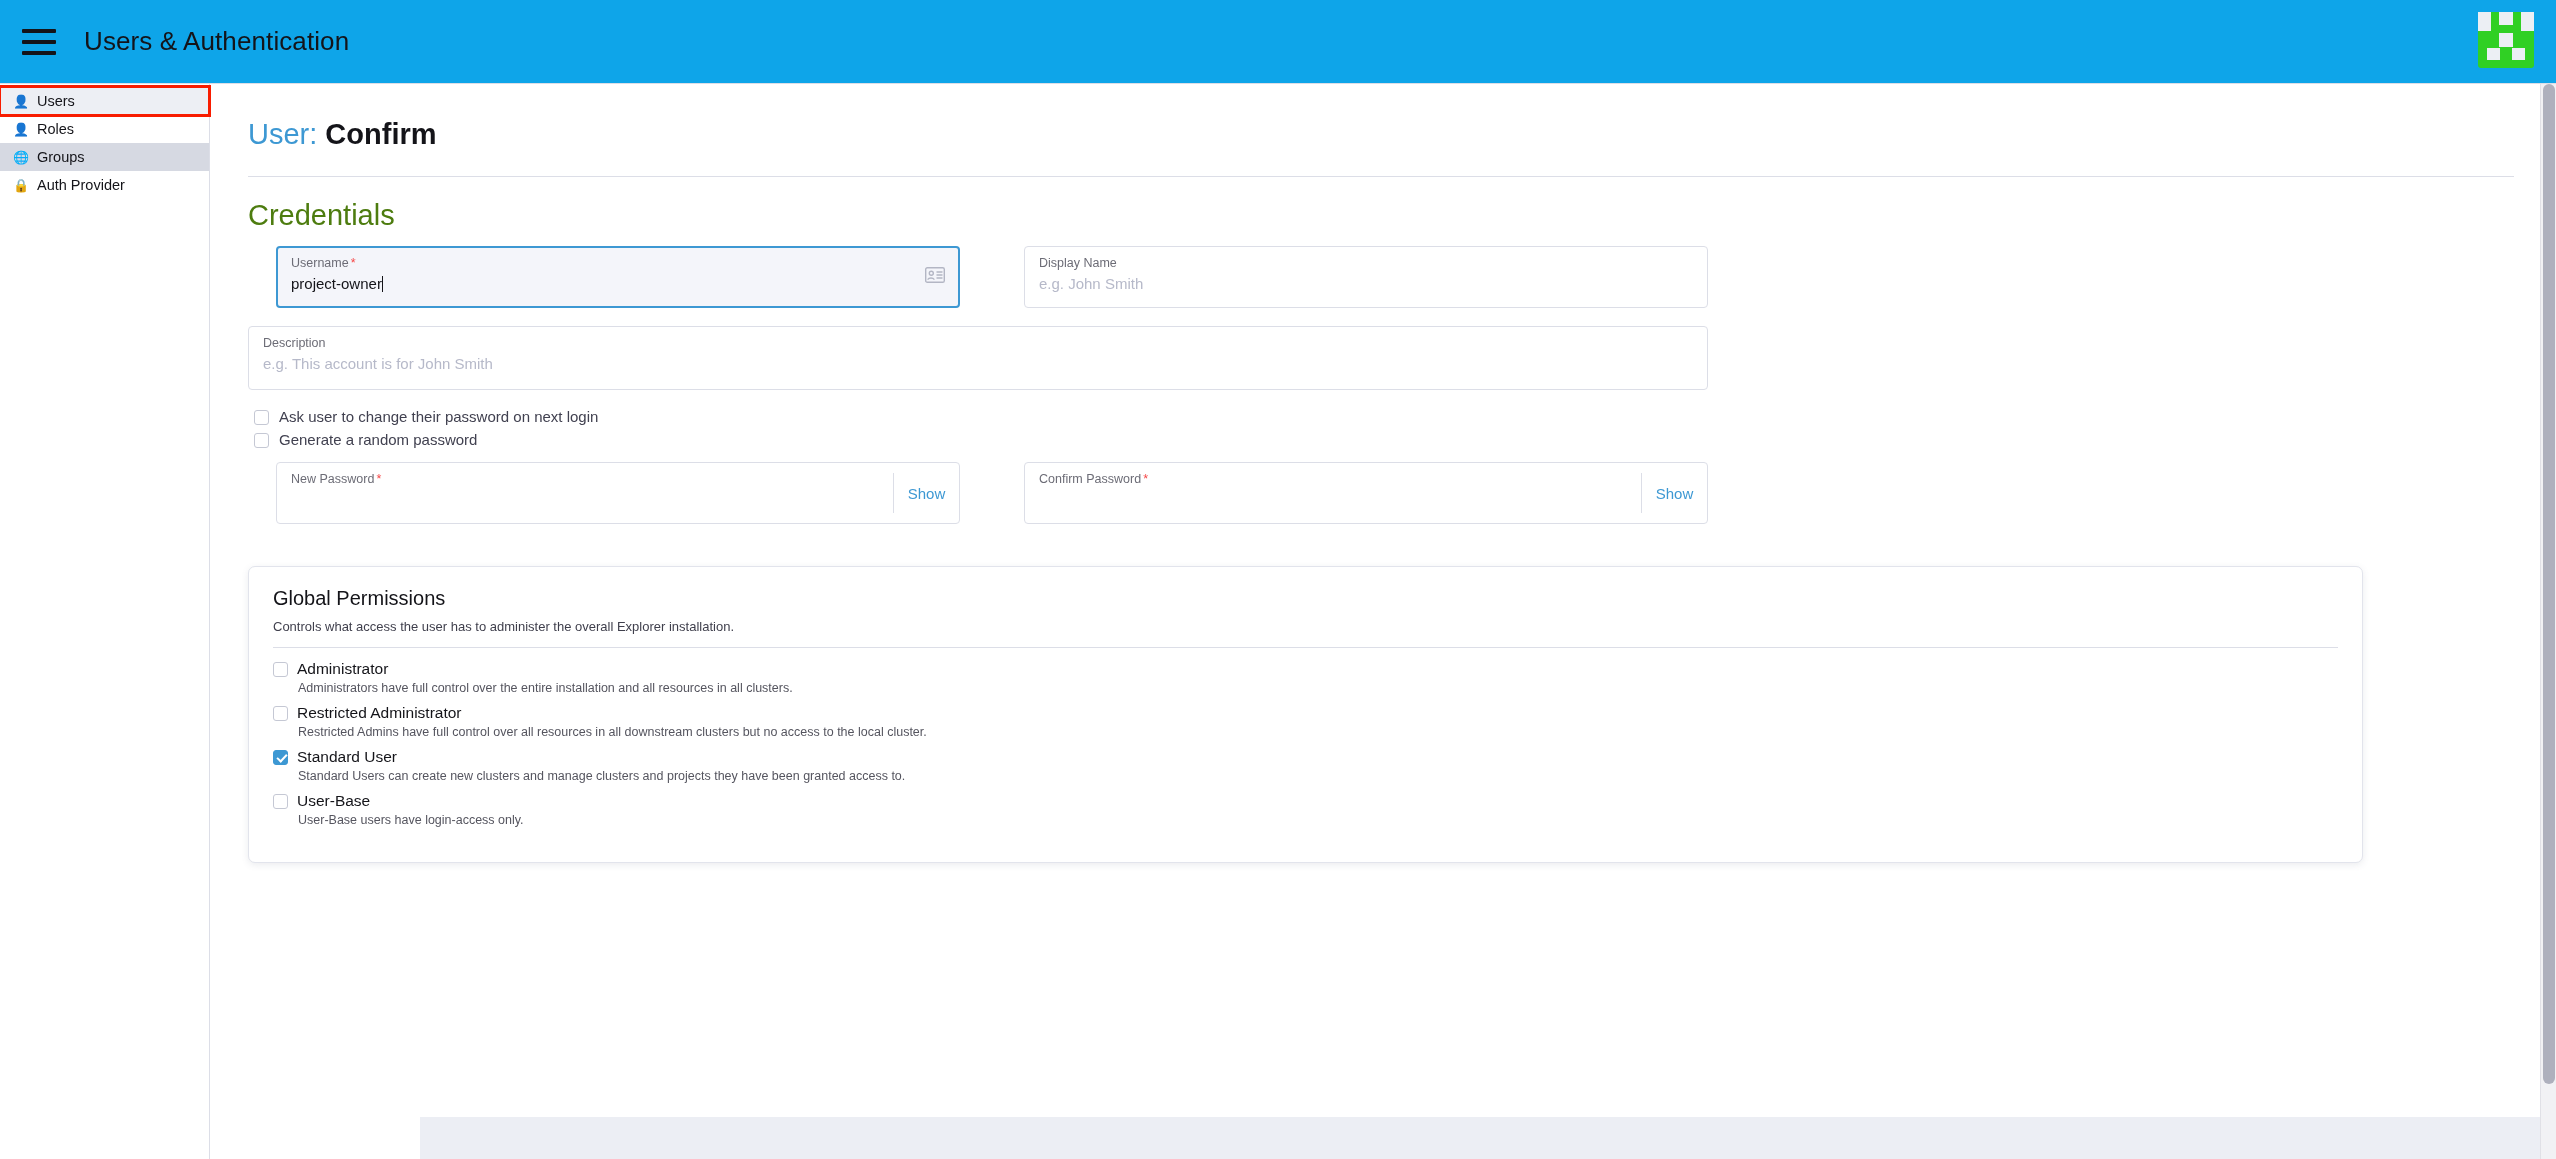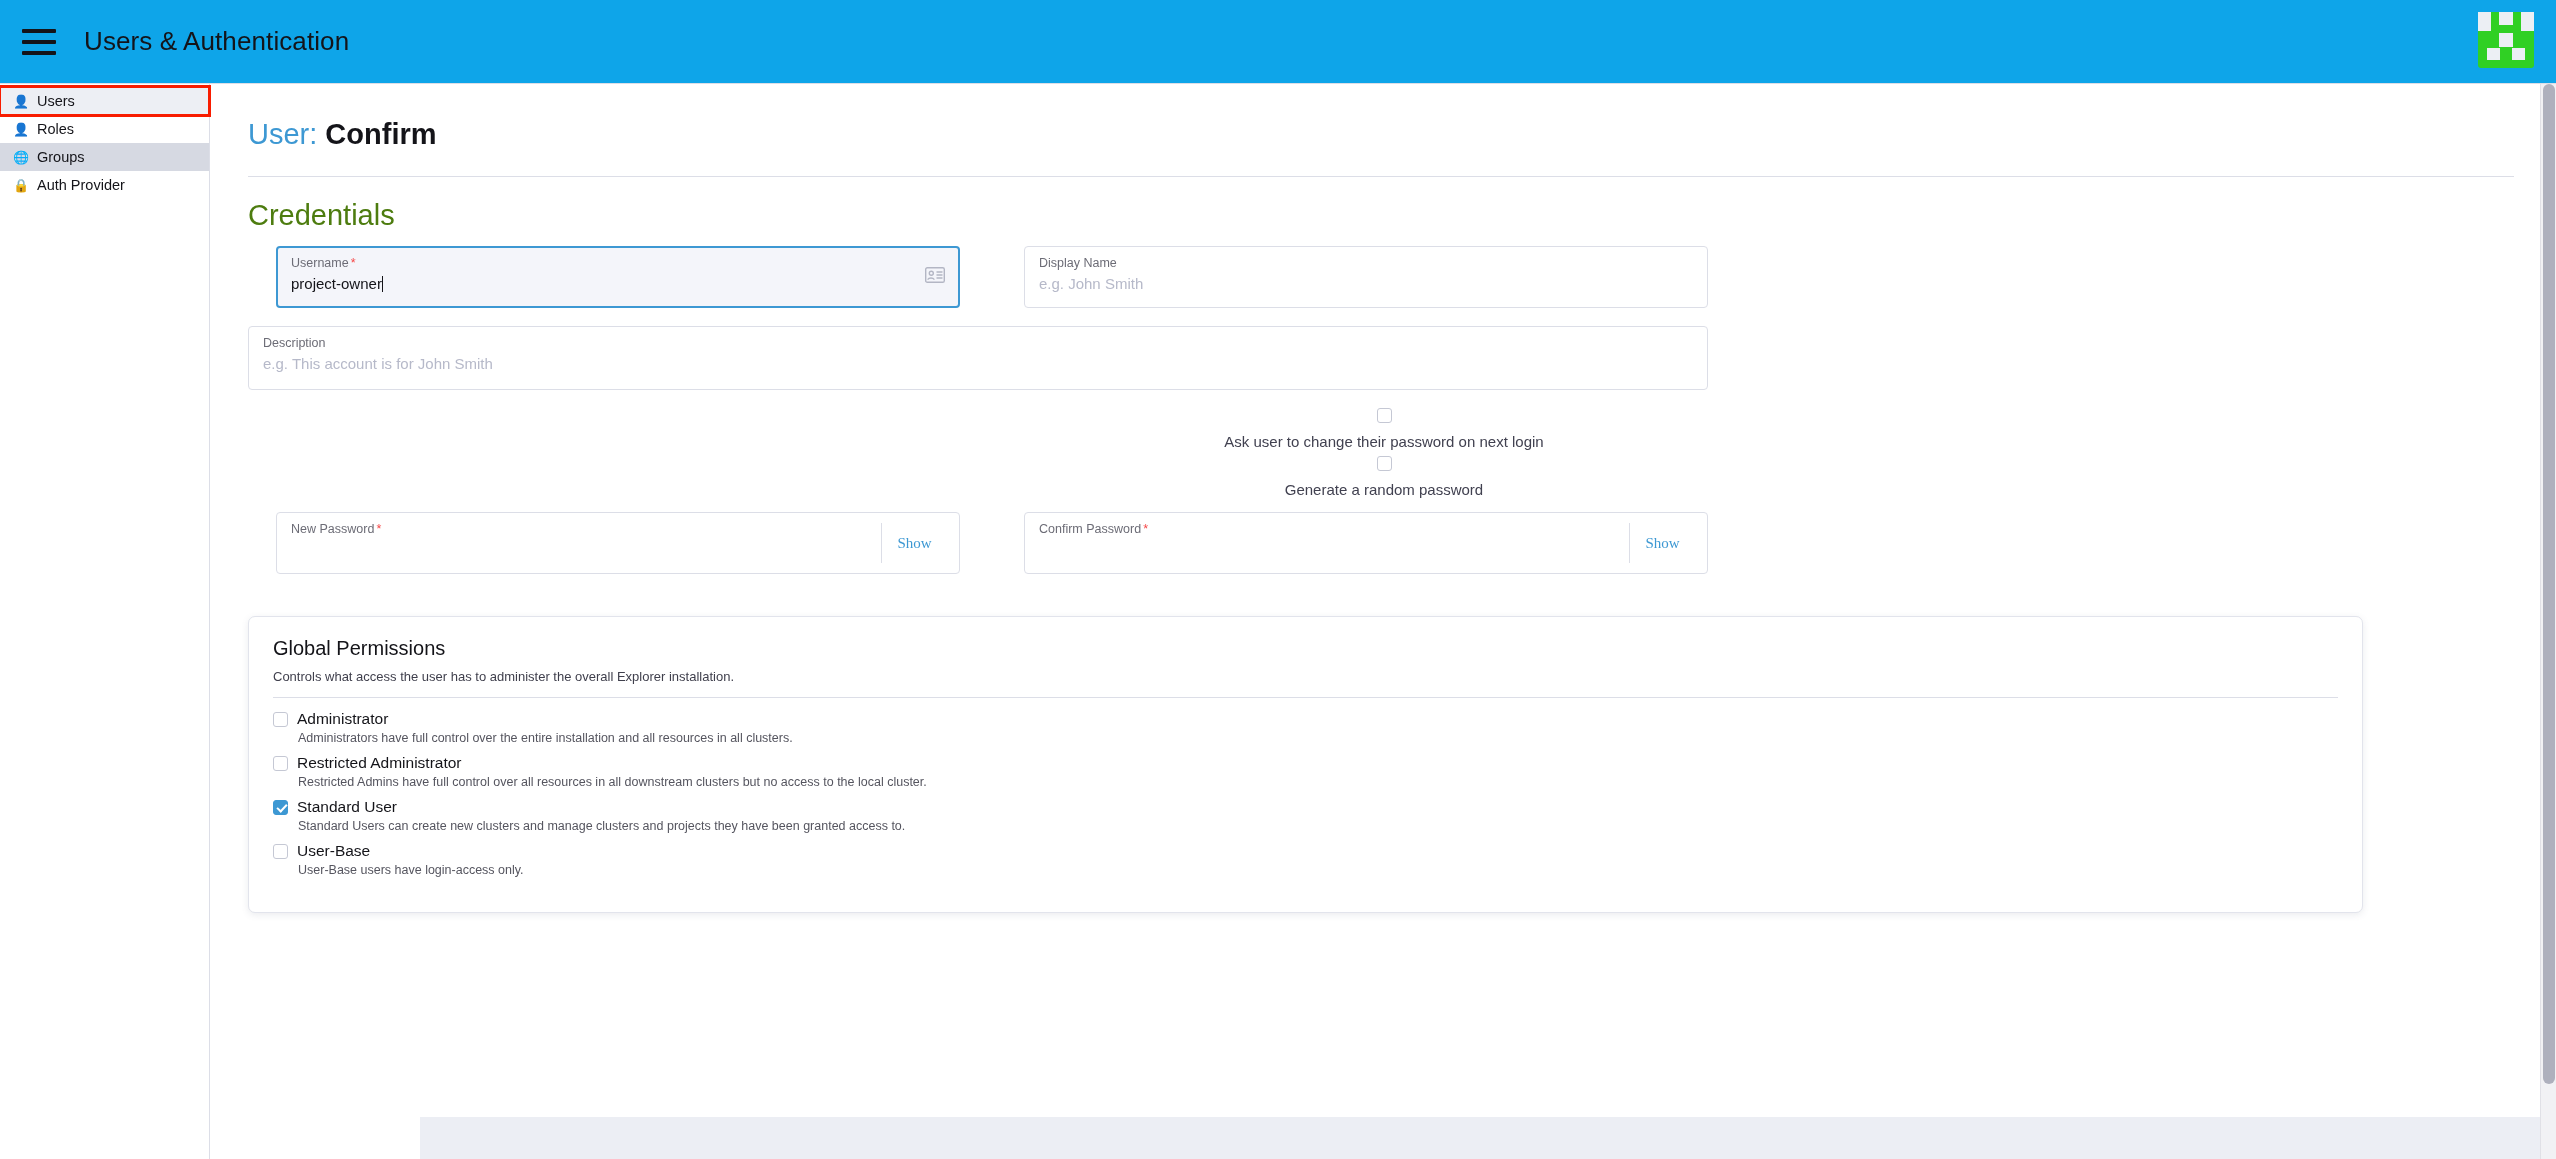--- a/index.html
+++ b/index.html
@@ -90,28 +90,28 @@
   .field-icon {
     position: absolute; right: 13px; top: 19px; width: 20px; height: 17px;
     color: #b3b6c4;
   }
   .row-full { margin-bottom: 18px; }
   .desc-wrap { width: 1460px; }
 
   
   .pwd-field { position: relative; padding-right: 0; }
   .show-btn {
-    position: absolute; right: 12px; top: 0; bottom: 0; width: 66px;
+    position: absolute; right: 0; top: 0; bottom: 0; width: 66px;
     display: flex; align-items: center; justify-content: center;
     color: #3d98d3; font-size: 15px; border-left: 1px solid #dcdee7;
-    cursor: pointer; margin: 10px 0; height: calc(100% - 20px); font-family: Liberation Serif, serif;
-  }
-
-  
-  .chk-row { display: flex; align-items: center; gap: 10px; margin: 0 0 6px 6px; flex-direction: column; }
+    cursor: pointer; margin: 10px 0; height: calc(100% - 20px);
+  }
+
+  
+  .chk-row { display: flex; align-items: flex-end; gap: 10px; margin: 0 0 6px 6px; }
   .chk {
     width: 15px; height: 15px; border: 1px solid #c5c8d4; border-radius: 3px;
     background: #fff; flex: none; position: relative; cursor: pointer;
   }
   .chk.checked { background: #3d98d3; border-color: #3d98d3; }
   .chk.checked::after {
     content: ""; position: absolute; left: 4.5px; top: 1px; width: 4px; height: 8px;
     border: solid #fff; border-width: 0 2px 2px 0; transform: rotate(43deg);
   }
   .chk-label { font-size: 15px; color: #414150; }

